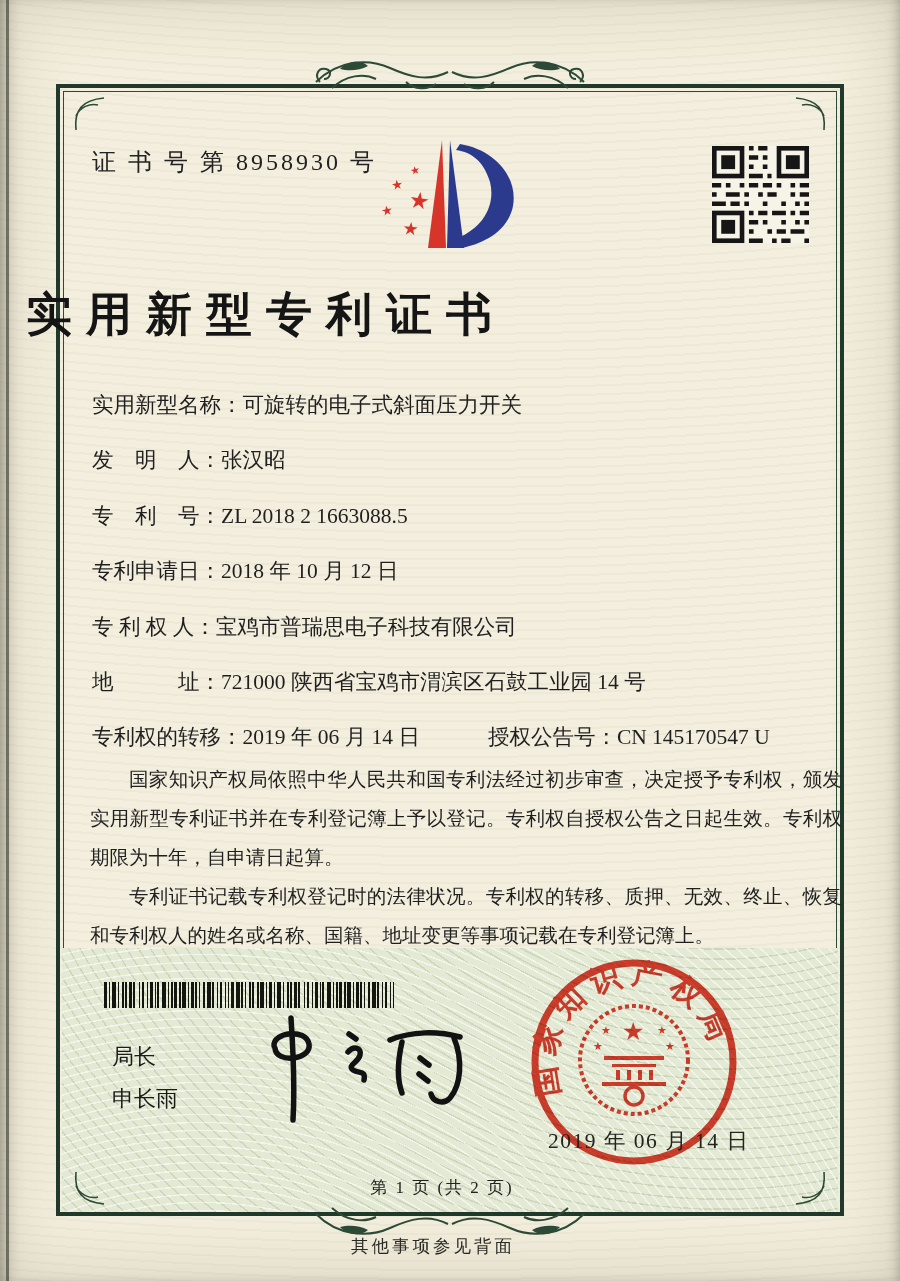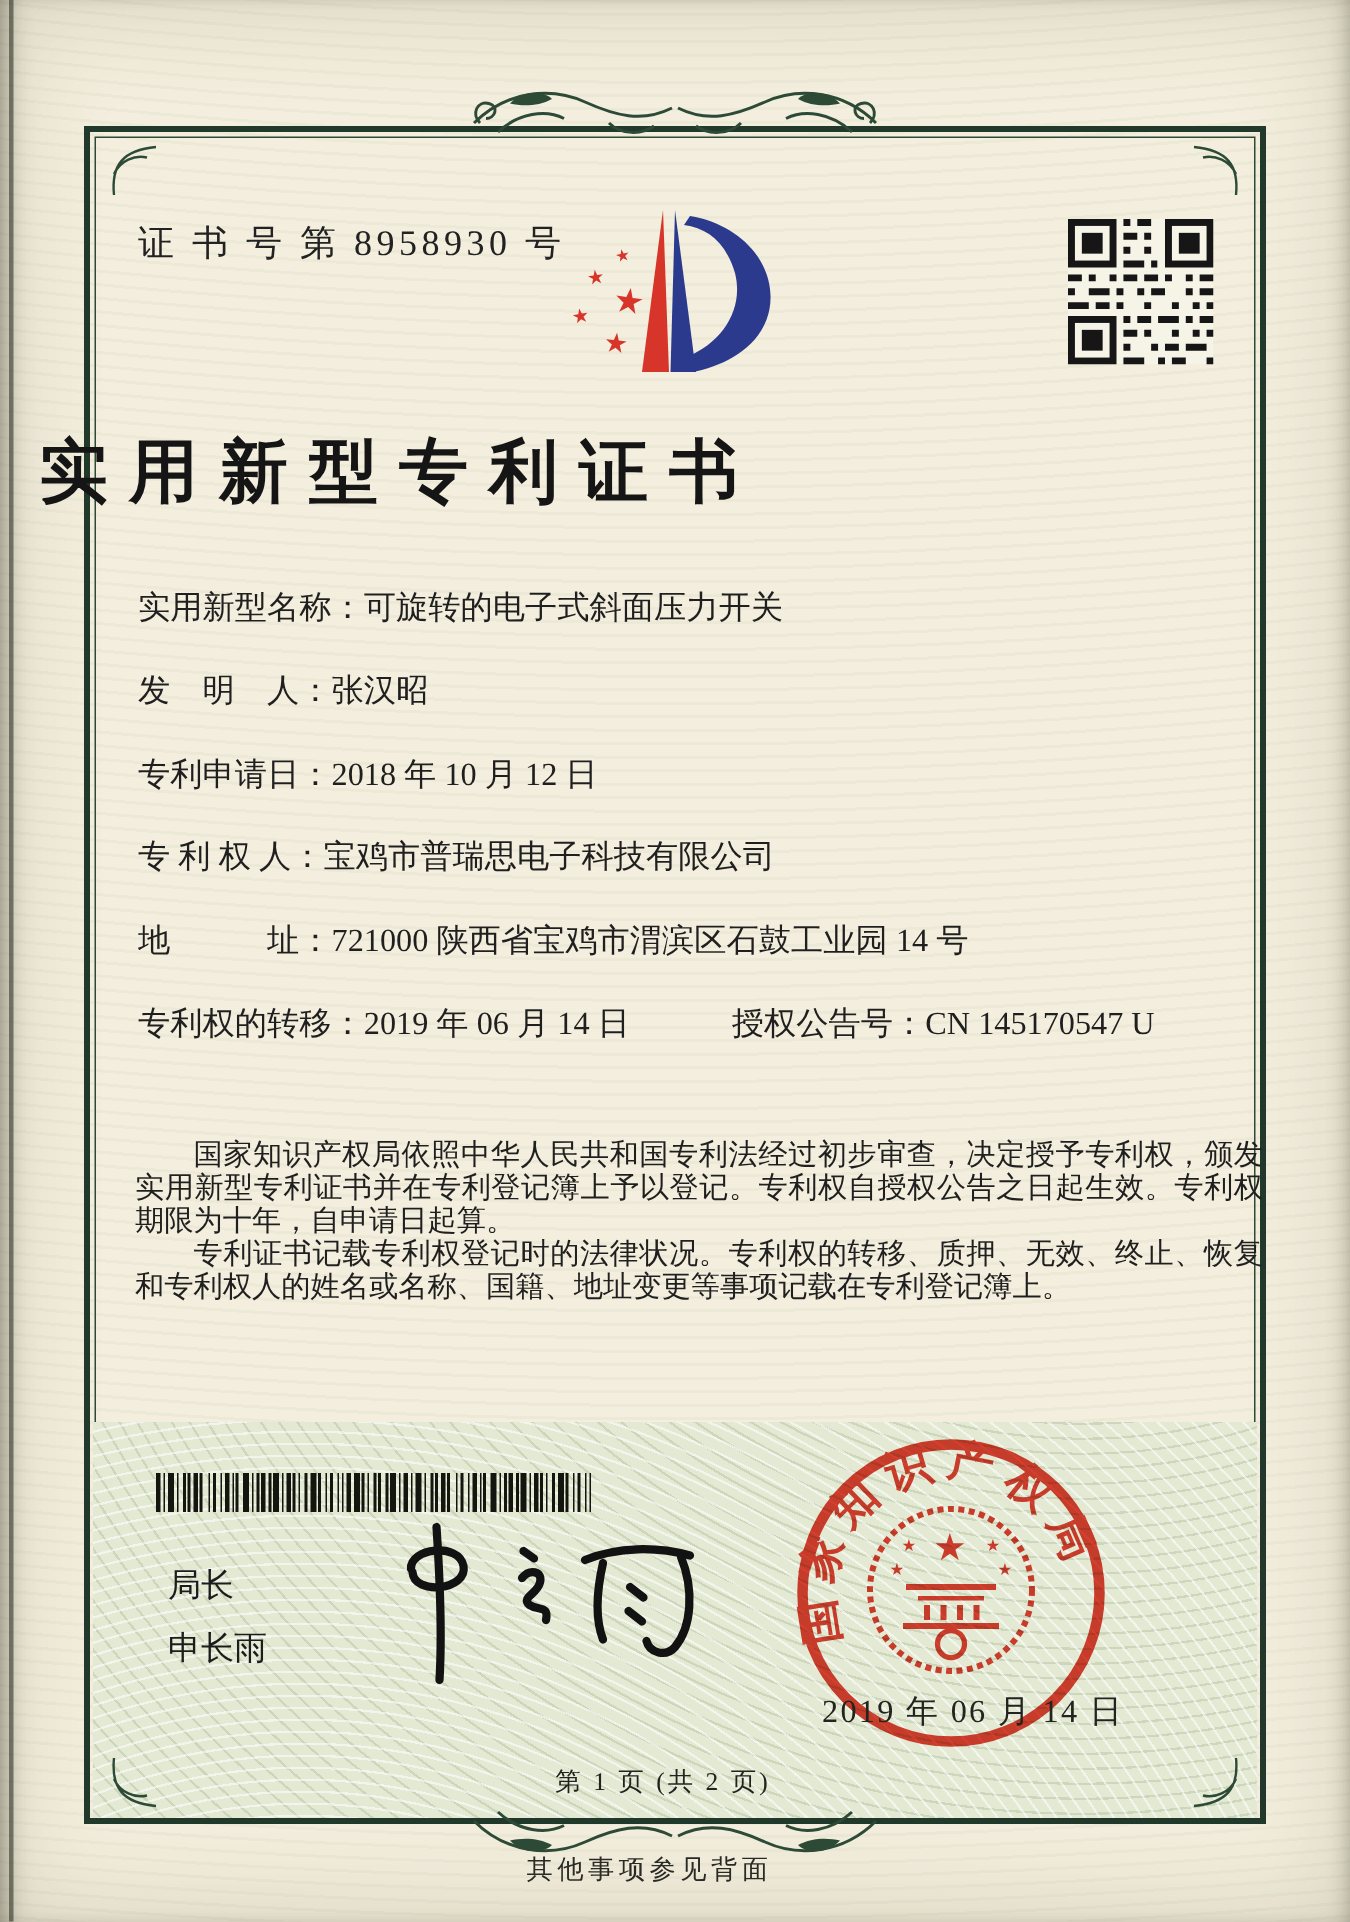--- a/index.html
+++ b/index.html
@@ -21,21 +21,21 @@
       repeating-radial-gradient(circle at 18% 230%, rgba(255,255,255,.55) 0 1.5px, rgba(255,255,255,0) 1.5px 8px),
       repeating-radial-gradient(circle at 85% -140%, rgba(176,192,158,.45) 0 1.5px, rgba(255,255,255,0) 1.5px 10px);
   }
   .certno{position:absolute;left:92px;top:146px;font-size:24px;letter-spacing:3px;color:#222;}
   .title{position:absolute;left:0;top:272px;width:900px;text-align:left;font-size:46px;font-weight:700;letter-spacing:14px;padding-left:14px;box-sizing:border-box;color:#151515;margin:12px;}
   .logo{position:absolute;left:368px;top:126px;}
   .qr{position:absolute;left:712px;top:146px;}
   .fields{position:absolute;left:92px;top:390px;font-size:21.5px;color:#1f1f1f;}
   .frow{height:55.4px;white-space:nowrap;}
   .grantno{margin-left:68px;font-family:Liberation Serif, serif;}
-  .paras{position:absolute;left:90px;top:760px;width:752px;font-size:19.5px;line-height:22px;text-align:justify;color:#1f1f1f;font-family:Liberation Serif, serif;}
+  .paras{position:absolute;left:90px;top:760px;width:752px;font-size:19.5px;line-height:39px;text-align:justify;color:#1f1f1f;font-family:Liberation Serif, serif;}
   .paras p{margin:0;text-indent:2em;}
   .barcode{position:absolute;left:104px;top:982px;}
   .director{position:absolute;left:112px;top:1036px;font-size:22px;color:#1c1c1c;line-height:42px;}
   .sign{position:absolute;left:252px;top:1008px;}
   .seal{position:absolute;left:528px;top:956px;mix-blend-mode:multiply;opacity:.95;}
   .sealdate{position:absolute;left:548px;top:1126px;font-size:21.5px;letter-spacing:1.5px;color:#23231f;}
   .pageinfo{position:absolute;left:0;top:1176px;width:856px;text-align:center;font-size:17px;letter-spacing:2px;color:#20241f;padding-left:14px;}
   .backnote{position:absolute;left:0;top:1234px;width:866px;text-align:center;font-size:17.5px;letter-spacing:3px;color:#2a2a25;}
   .orn{position:absolute;left:310px;}
   .orn.top{top:52px;}
@@ -141,20 +141,21 @@
         <line x1="36" y1="92.25" x2="94.5" y2="92.25" stroke="#161616" stroke-width="4.5" stroke-dasharray="13.5,9,4.5,4.5,9"></line>
       </g>
     </g>
   </svg>
 
   <h1 class="title">实用新型专利证书</h1>
 
   <div class="fields">
     <div class="frow"><span>实用新型名称：</span><span>可旋转的电子式斜面压力开关</span></div>
     <div class="frow"><span>发　明　人：</span><span>张汉昭</span></div>
+    <div class="frow"><span>专　利　号：</span><span>ZL 2018 2 1663088.5</span></div>
     <div class="frow"><span>专利申请日：</span><span>2018 年 10 月 12 日</span></div>
     <div class="frow"><span>专 利 权 人：</span><span>宝鸡市普瑞思电子科技有限公司</span></div>
     <div class="frow"><span>地　　　址：</span><span>721000 陕西省宝鸡市渭滨区石鼓工业园 14 号</span></div>
     <div class="frow">
       <span>专利权的转移：</span><span>2019 年 06 月 14 日</span><span class="grantno">授权公告号：</span><span>CN 145170547 U</span>
     </div>
   </div>
 
   <div class="paras">
     <p>国家知识产权局依照中华人民共和国专利法经过初步审查，决定授予专利权，颁发实用新型专利证书并在专利登记簿上予以登记。专利权自授权公告之日起生效。专利权期限为十年，自申请日起算。</p>

